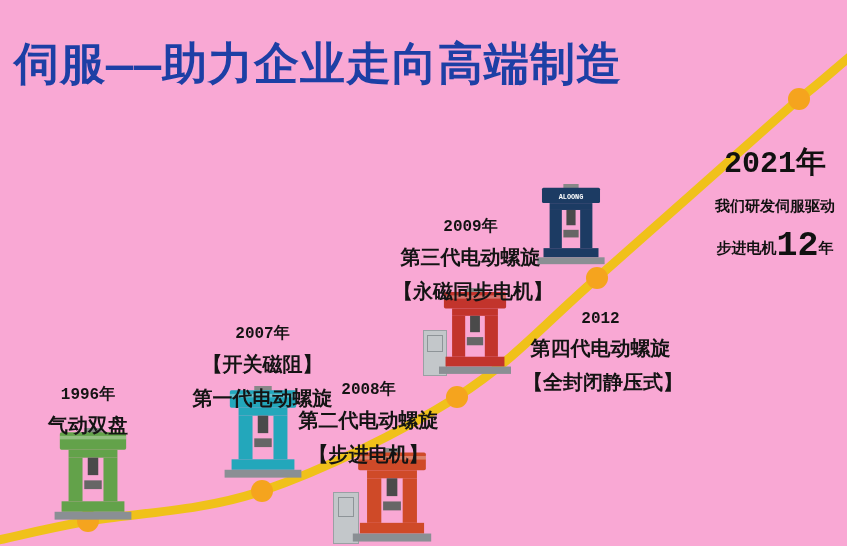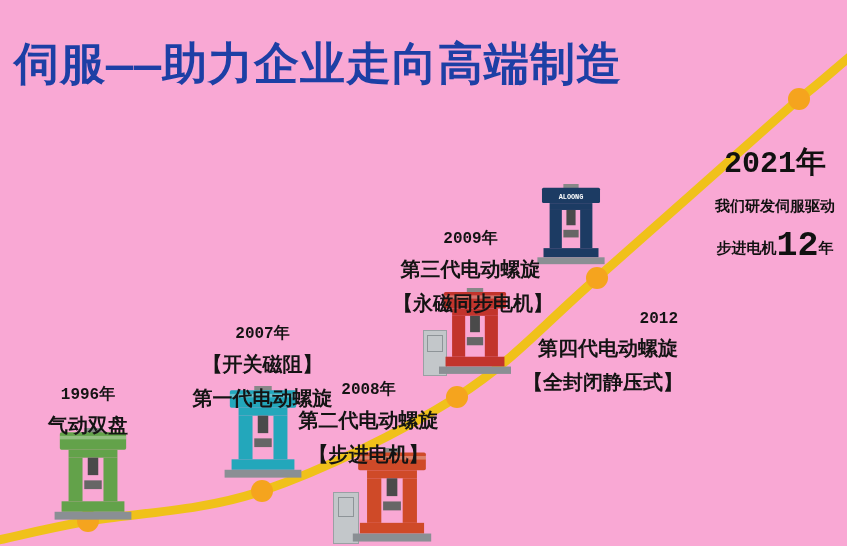--- a/index.html
+++ b/index.html
@@ -28,22 +28,22 @@
   .cabinet::after {
     content:""; display:block; margin:4px auto 0 auto;
     width:60%; height:35%; border:1px solid #8e9498;
   }
   .milestone { position:absolute; text-align:center; color:#141414; }
   .milestone .year { display:block; font-size:16px; font-weight:700; margin-bottom:7px; }
   .milestone .line { display:block; font-size:20px; font-weight:700; margin-bottom:7px; white-space:nowrap; }
   .m1996 { left:28px;  top:384px; width:120px; }
   .m2007 { left:190px; top:323px; width:145px; }
   .m2008 { left:296px; top:379px; width:145px; }
-  .m2009 { left:393px; top:228px; width:155px; }
-  .m2012 { left:523px; top:310px; width:155px;text-align:right; }
+  .m2009 { left:393px; top:216px; width:155px; }
+  .m2012 { left:523px; top:310px; width:155px; }
   .summary { position:absolute; left:686px; top:142px; width:178px; text-align:center; color:#111; }
   .summary .year { display:block; font-size:30px; font-weight:800; margin-bottom:14px; }
   .summary .line1 { display:block; font-size:15px; font-weight:700; margin-bottom:10px; white-space:nowrap; }
   .summary .line2 { display:block; font-size:15px; font-weight:700; white-space:nowrap; }
   .summary .big-num { font-size:35px; font-weight:800; vertical-align:-2px; }
 </style>
 </head>
 <body>
 
 <div class="stage">

